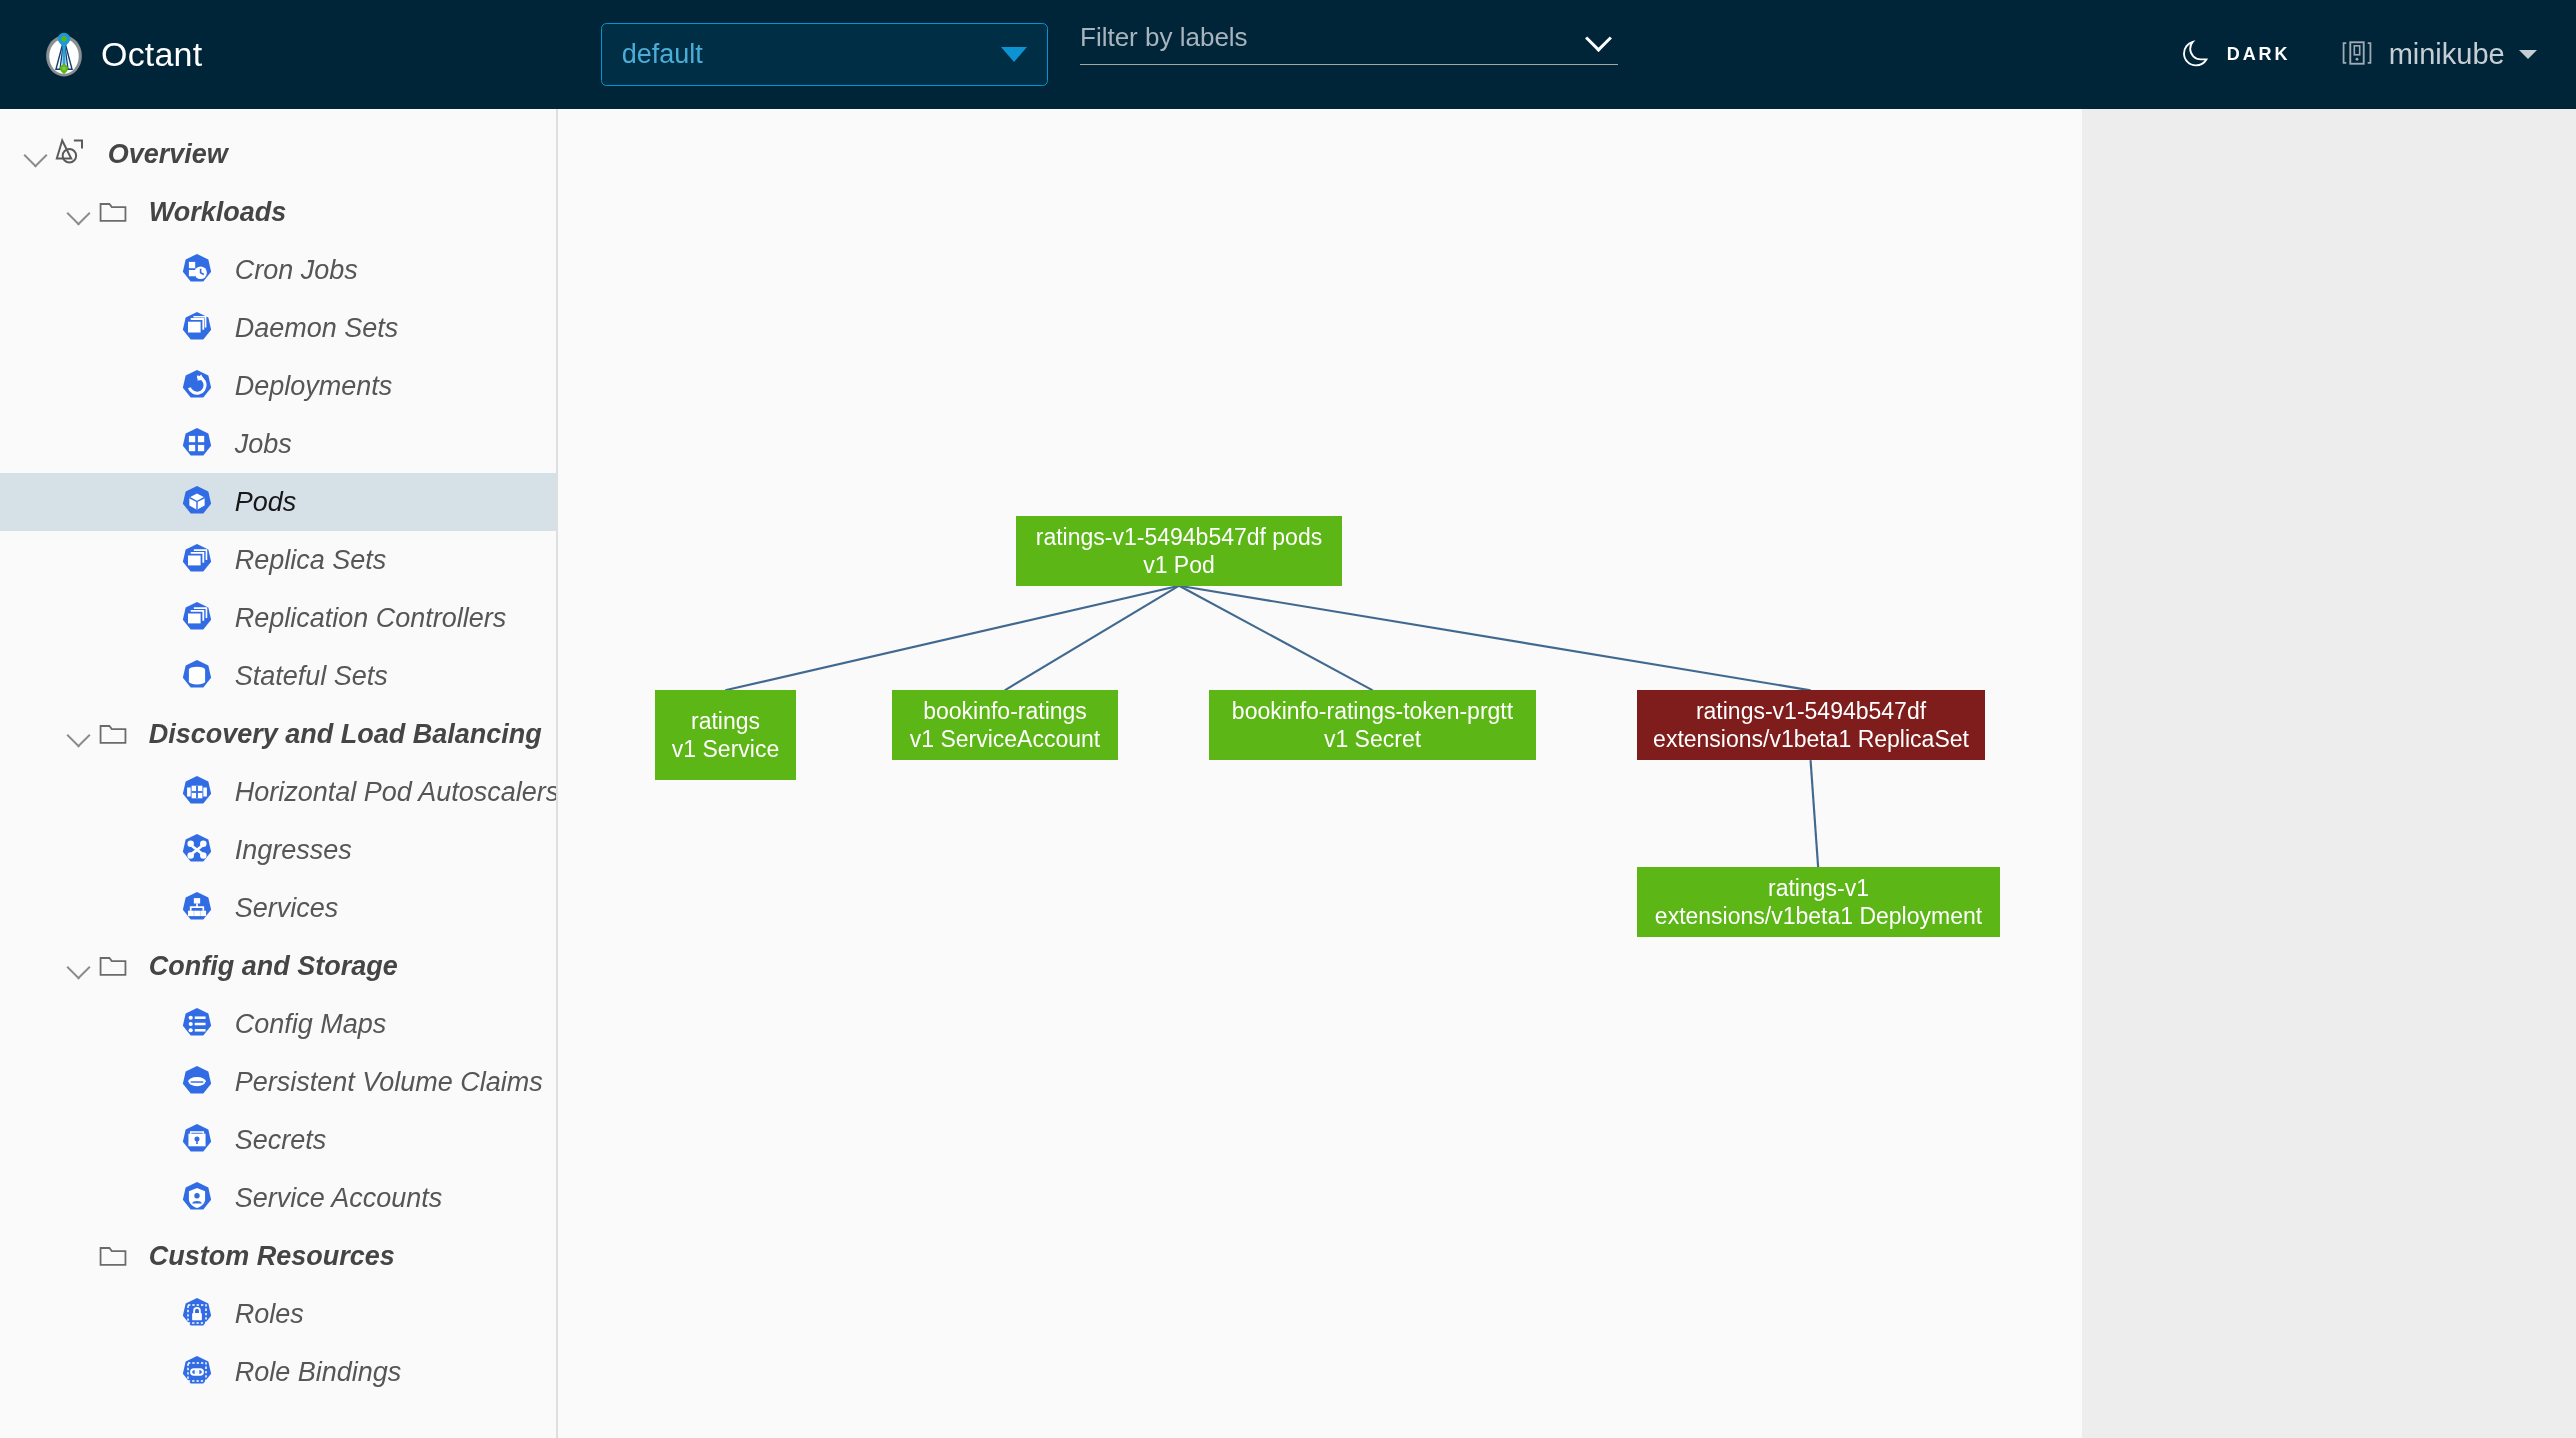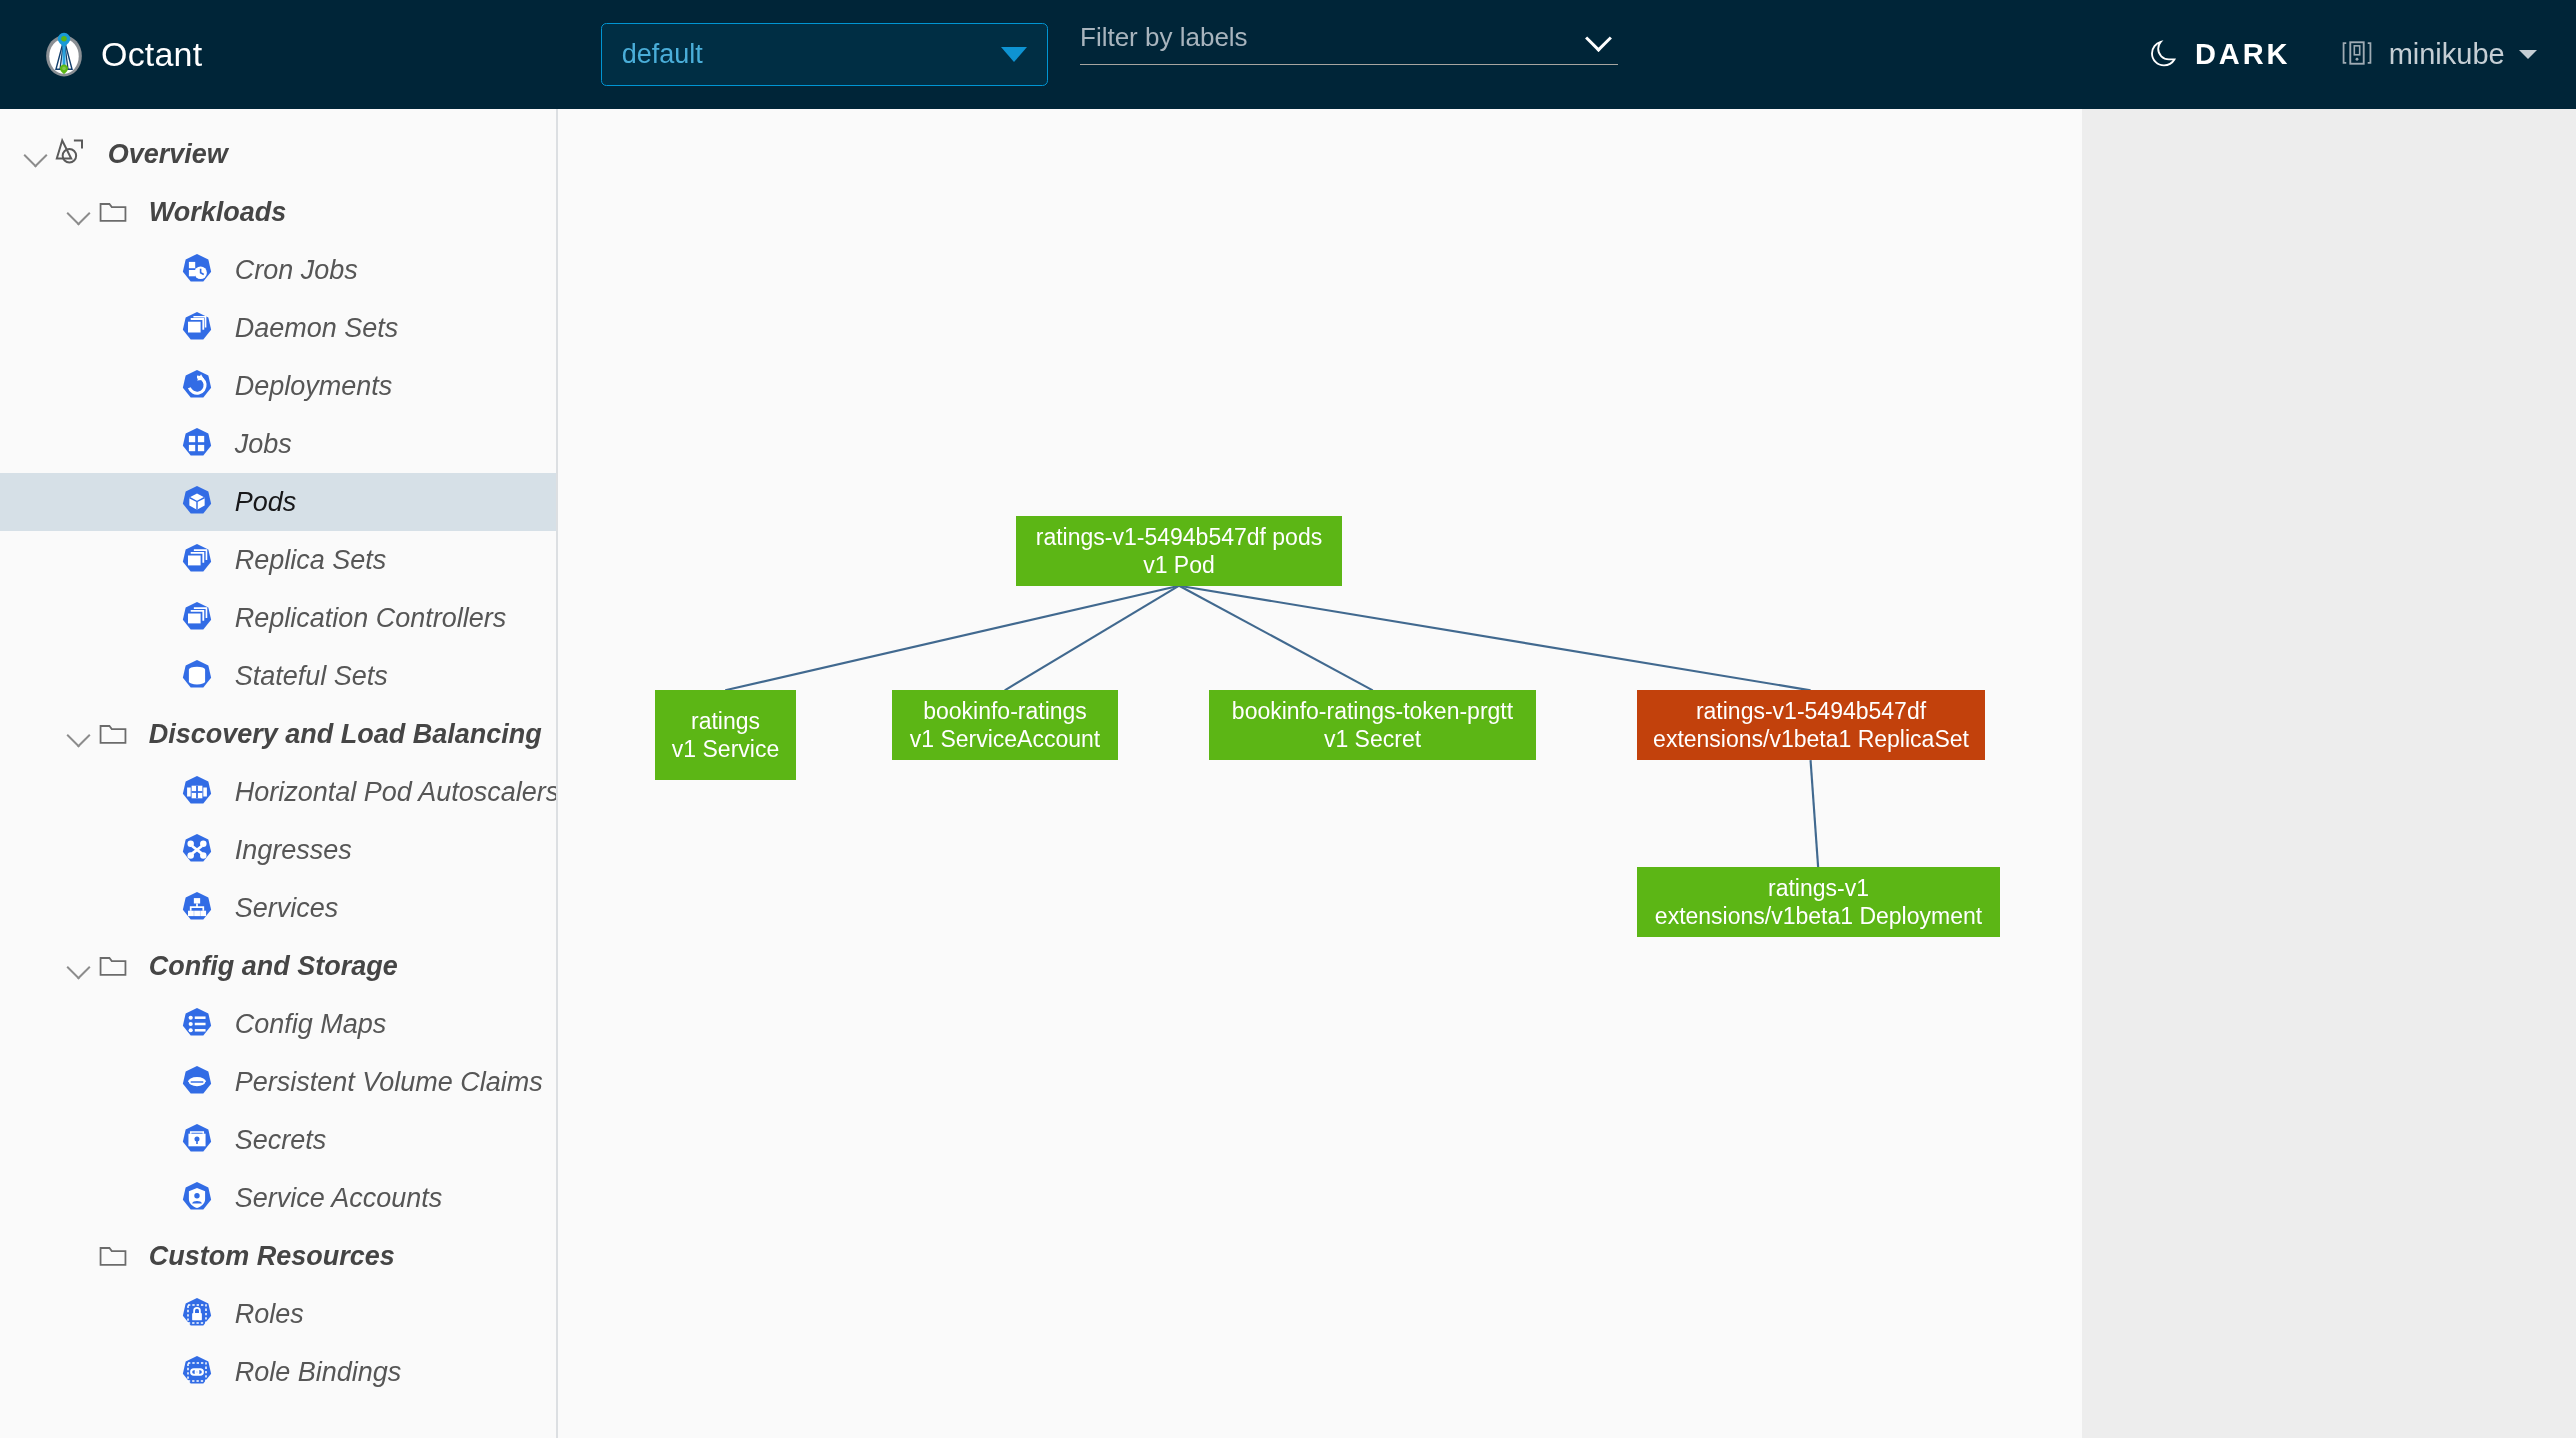--- a/index.html
+++ b/index.html
@@ -53,21 +53,21 @@
   }
   .chev-down::before {
     content: ""; position: absolute; left: 2.7px; top: 3.6px;
     width: 16px; height: 16px;
     border-right: 3.1px solid #ffffff; border-bottom: 3.1px solid #ffffff;
     transform: rotate(45deg);
   }
 
   .header-right { position: absolute; right: 39px; top: 0; height: 109px; display: flex; align-items: center; gap: 50px; }
   .theme-toggle { display: flex; align-items: center; gap: 16px; cursor: pointer; }
-  .theme-label { color: #ffffff; font-size: 29px; letter-spacing: 2.9px; font-weight: 600; }
+  .theme-label { color: #ffffff; font-size: 18px; letter-spacing: 2.9px; font-weight: 600; }
   .cluster-picker { display: flex; align-items: center; gap: 14.3px; cursor: pointer; }
   .cluster-label { color: #c5ced4; font-size: 29px; }
   .mini-chev { width: 0; height: 0; border-left: 9.8px solid transparent; border-right: 9.8px solid transparent; border-top: 9.8px solid #c5ced4; }
 
   
   .body-row { flex: 1; display: flex; min-height: 0; position: relative; }
 
   
   .sidebar {
     width: 558px; flex: 0 0 558px;
@@ -480,21 +480,21 @@
             <div class="l2">v1 Service</div>
           </div>
           <div class="node" style="left: 334px; top: 581px; width: 226px; height: 70px; background: rgb(92, 182, 21);">
             <div>bookinfo-ratings</div>
             <div class="l2">v1 ServiceAccount</div>
           </div>
           <div class="node" style="left: 651px; top: 581px; width: 327px; height: 70px; background: rgb(92, 182, 21);">
             <div>bookinfo-ratings-token-prgtt</div>
             <div class="l2">v1 Secret</div>
           </div>
-          <div class="node" style="left: 1079px; top: 581px; width: 348px; height: 70px; background: #c2410c;">
+          <div class="node" style="left: 1079px; top: 581px; width: 348px; height: 70px; background: #7f1d1d;">
             <div>ratings-v1-5494b547df</div>
             <div class="l2">extensions/v1beta1 ReplicaSet</div>
           </div>
           <div class="node" style="left: 1079px; top: 758px; width: 363px; height: 70px; background: rgb(92, 182, 21);">
             <div>ratings-v1</div>
             <div class="l2">extensions/v1beta1 Deployment</div>
           </div>
         </div>
     </div>
 

